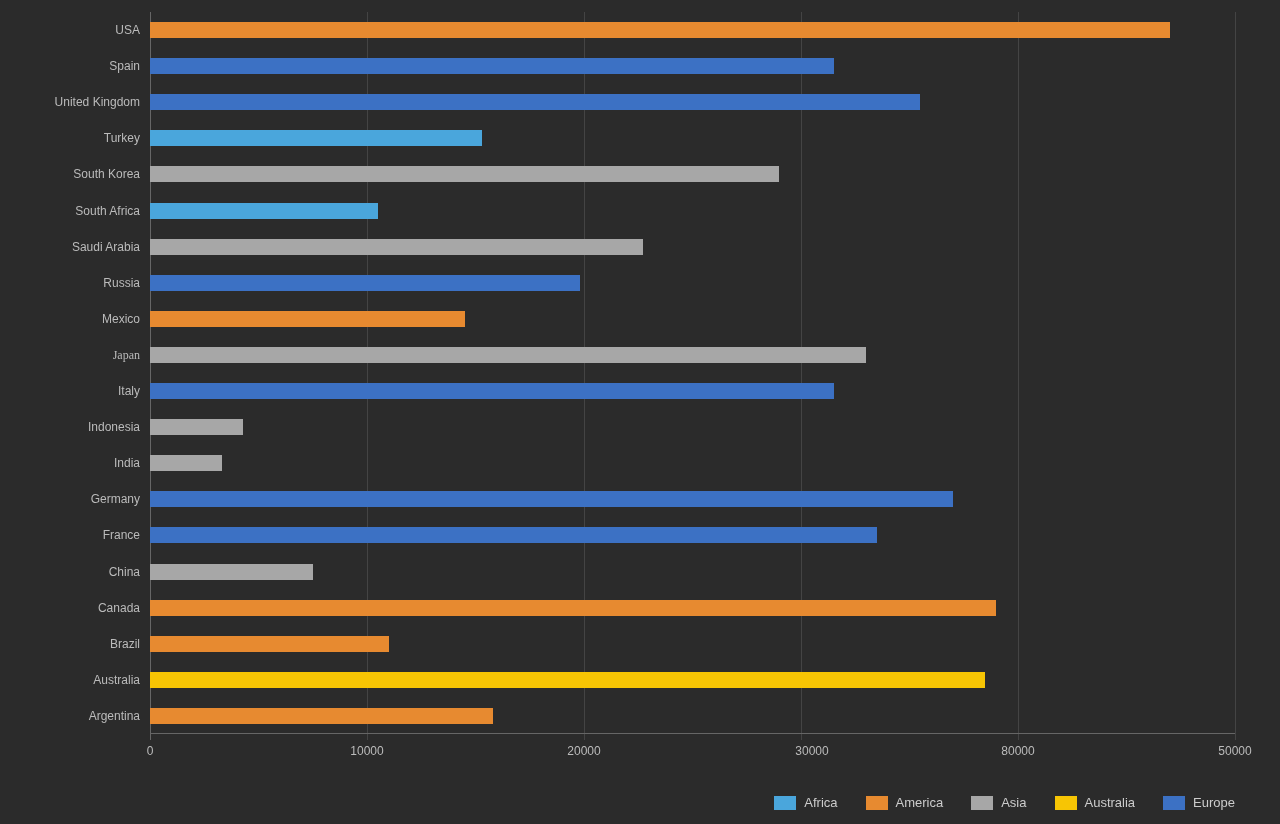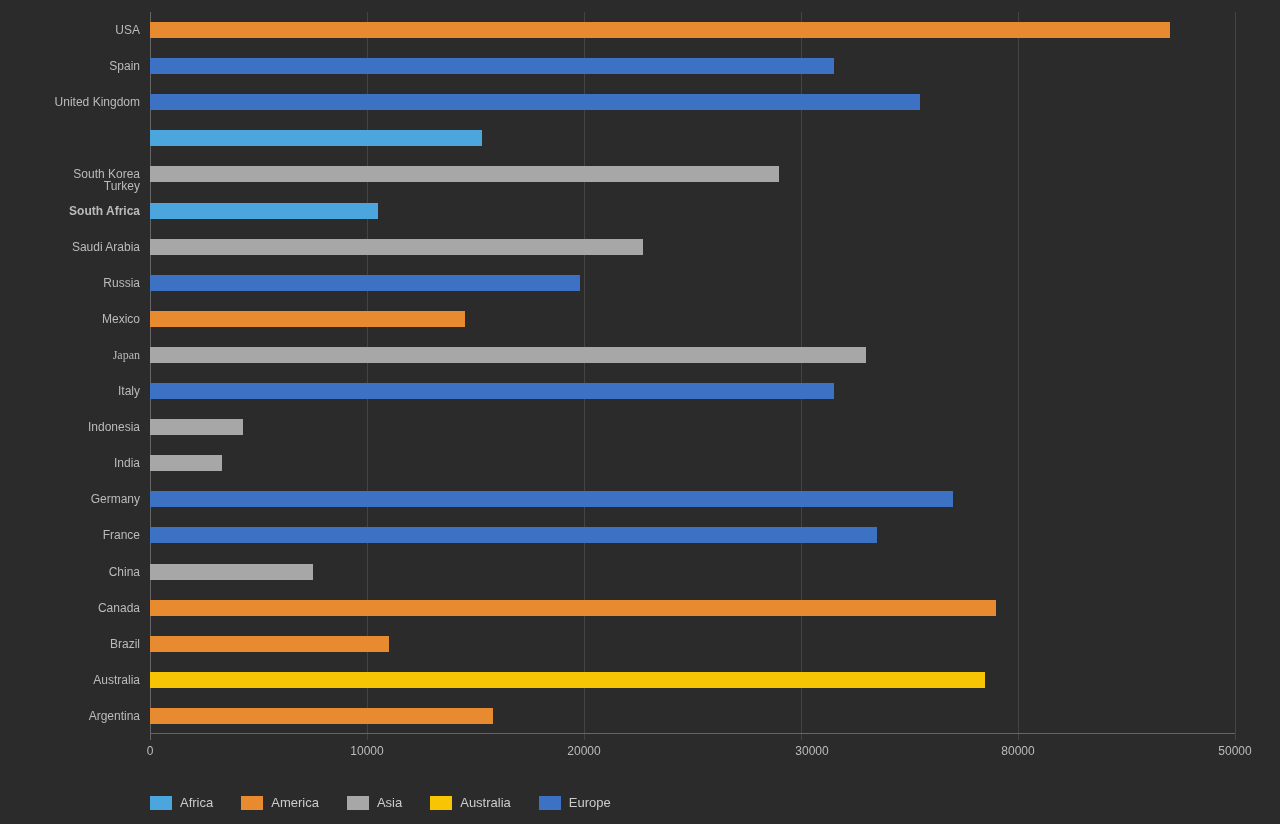--- a/index.html
+++ b/index.html
@@ -75,21 +75,21 @@
     height: 16px;
     transform: translateY(-50%);
     left: 0;
   }
   .legend {
     position: absolute;
     left: 150px;
     right: 45px;
     bottom: 14px;
     display: flex;
-    justify-content: flex-start;
+    justify-content: flex-end;
     gap: 28px;
     font-size: 13px;
     color: #ccc;
   }
   .legend-item {
     display: flex;
     align-items: center;
     gap: 8px;
   }
   .legend-swatch {
@@ -99,23 +99,23 @@
 </style>
 </head>
 <body>
 
 <div class="chart-container">
 
   <div class="y-labels" id="y-labels">
       <div class="y-label" style="top: 2.5%;">USA</div>
       <div class="y-label" style="top: 7.5%;">Spain</div>
       <div class="y-label" style="top: 12.5%;">United Kingdom</div>
-      <div class="y-label" style="top: 17.5%; margin-top: 48px;">Turkey</div>
+      <div class="y-label" style="top: 17.5%;">Turkey</div>
       <div class="y-label" style="top: 22.5%;">South Korea</div>
-      <div class="y-label" style="top: 27.5%; font-weight: bold;">South Africa</div>
+      <div class="y-label" style="top: 27.5%;">South Africa</div>
       <div class="y-label" style="top: 32.5%;">Saudi Arabia</div>
       <div class="y-label" style="top: 37.5%;">Russia</div>
       <div class="y-label" style="top: 42.5%;">Mexico</div>
       <div class="y-label" style="top: 47.5%; font-family: Liberation Serif, serif;">Japan</div>
       <div class="y-label" style="top: 52.5%;">Italy</div>
       <div class="y-label" style="top: 57.5%;">Indonesia</div>
       <div class="y-label" style="top: 62.5%;">India</div>
       <div class="y-label" style="top: 67.5%;">Germany</div>
       <div class="y-label" style="top: 72.5%;">France</div>
       <div class="y-label" style="top: 77.5%;">China</div>

